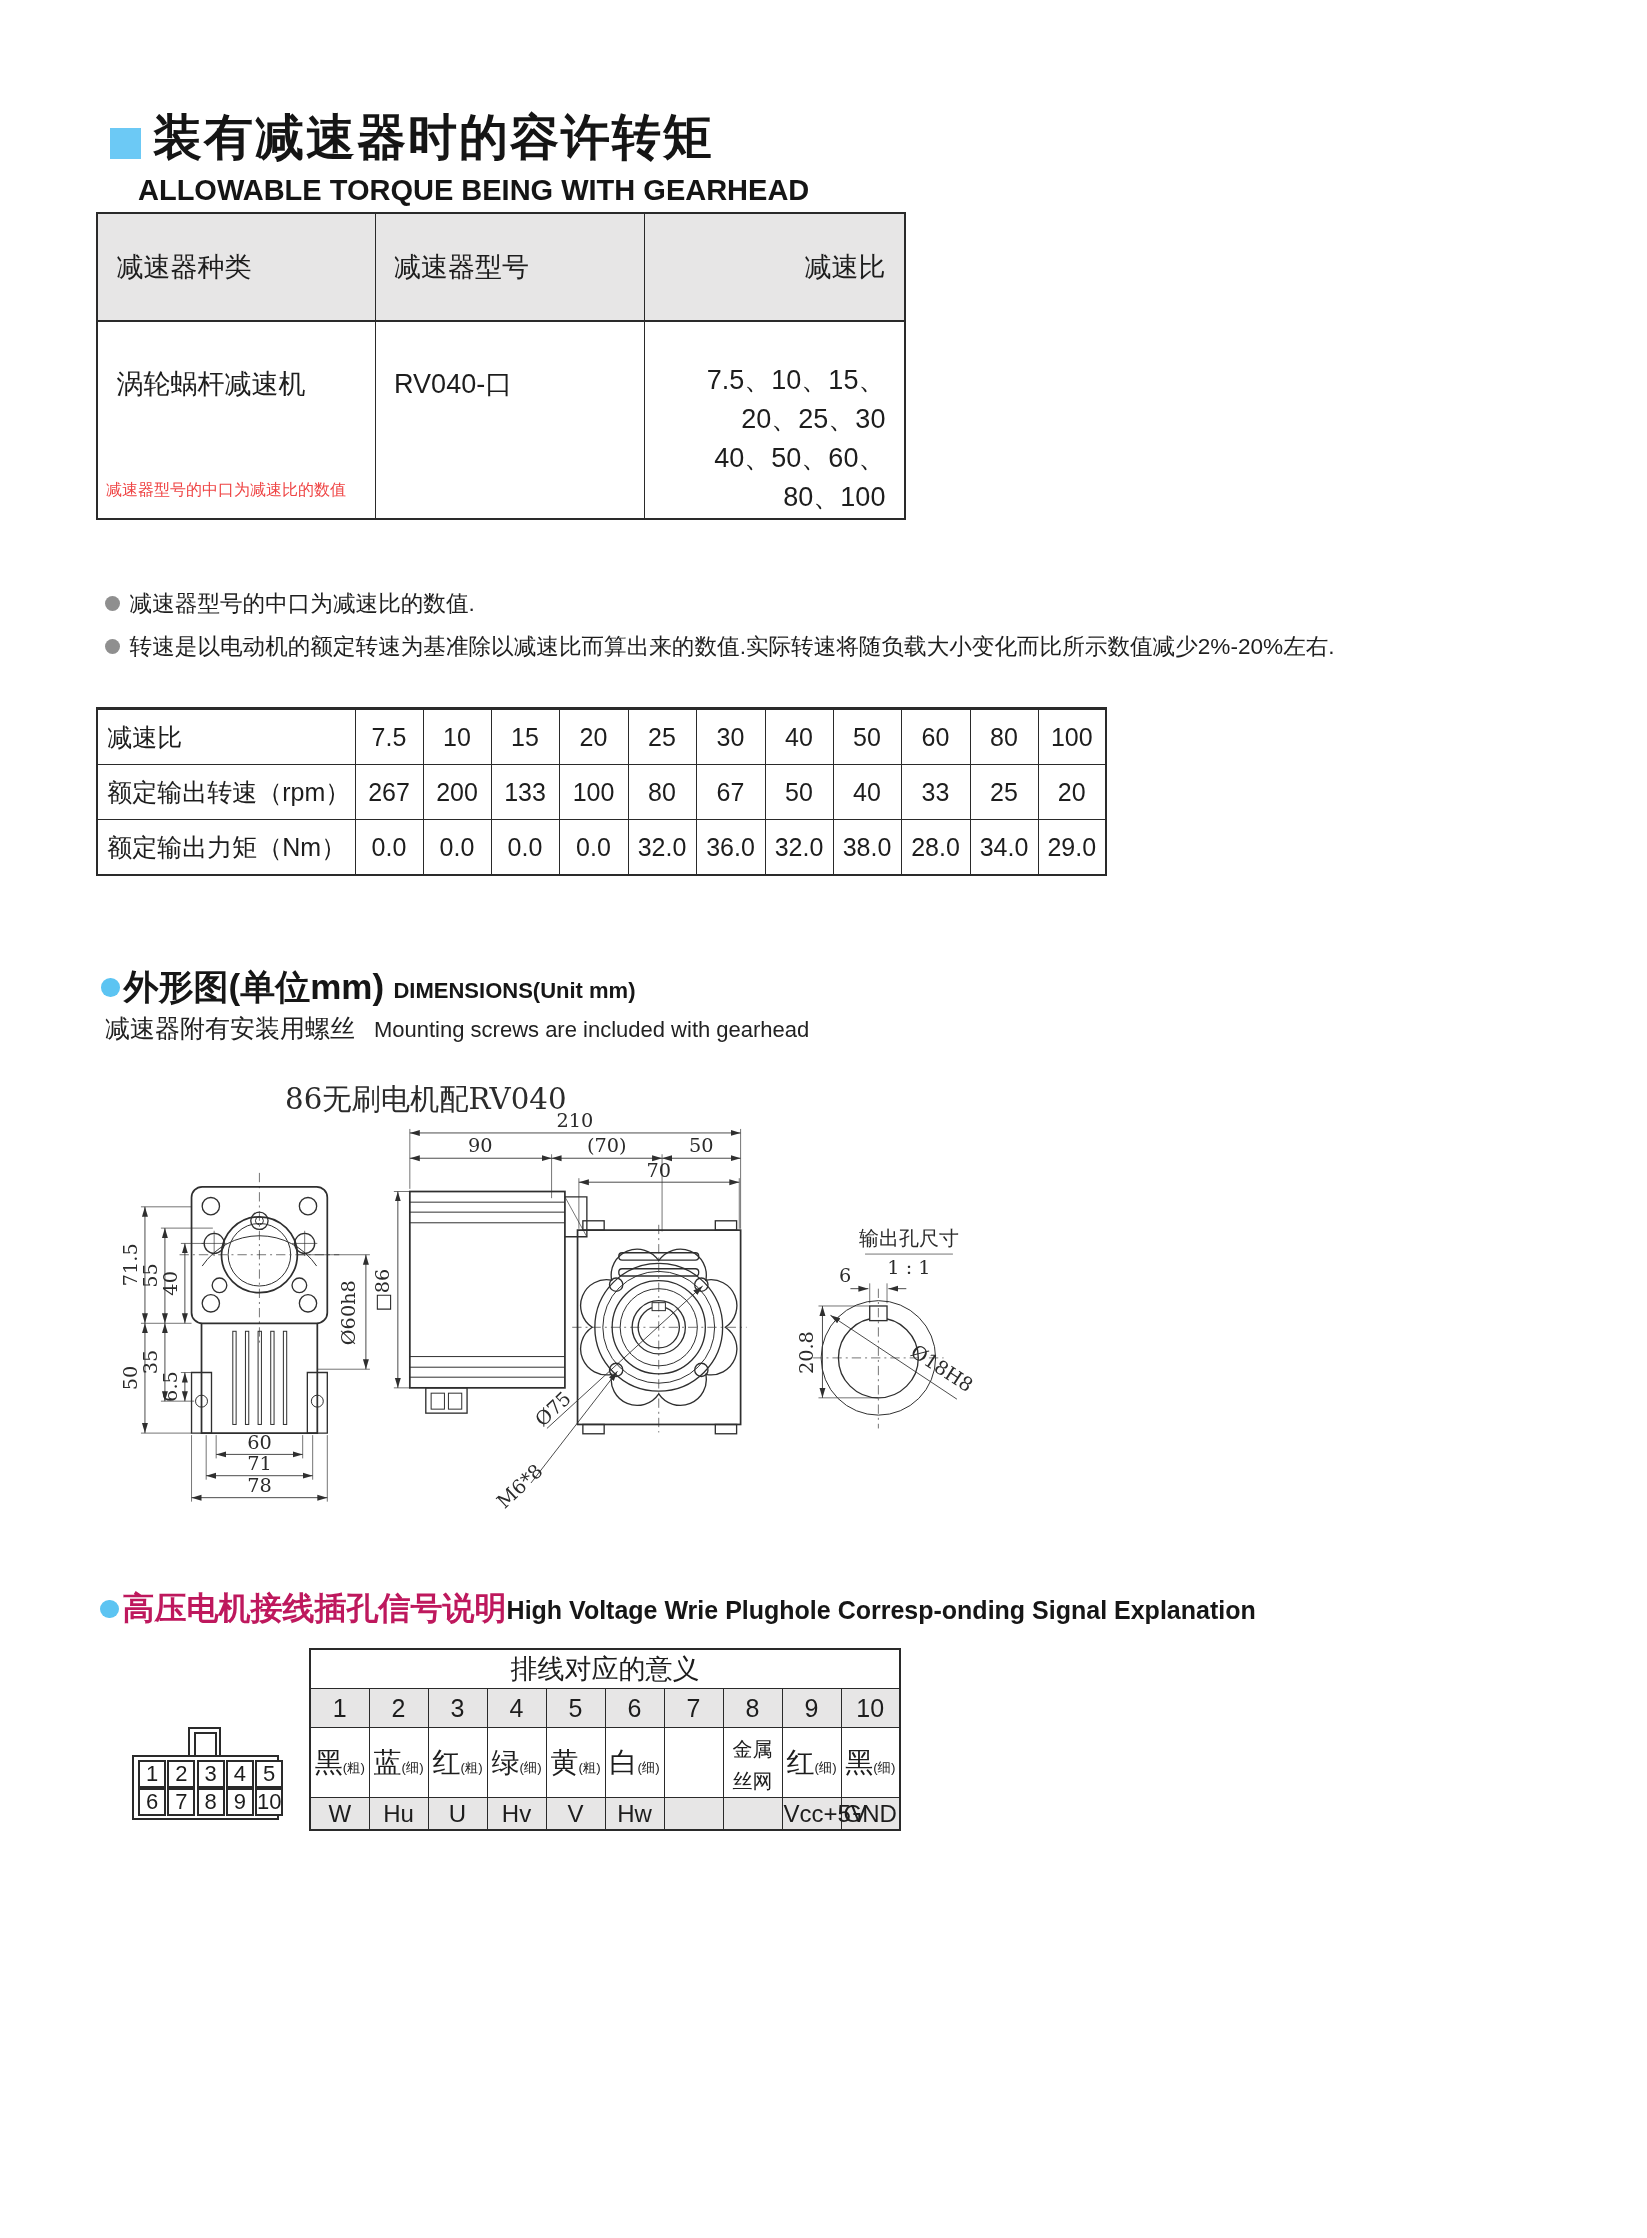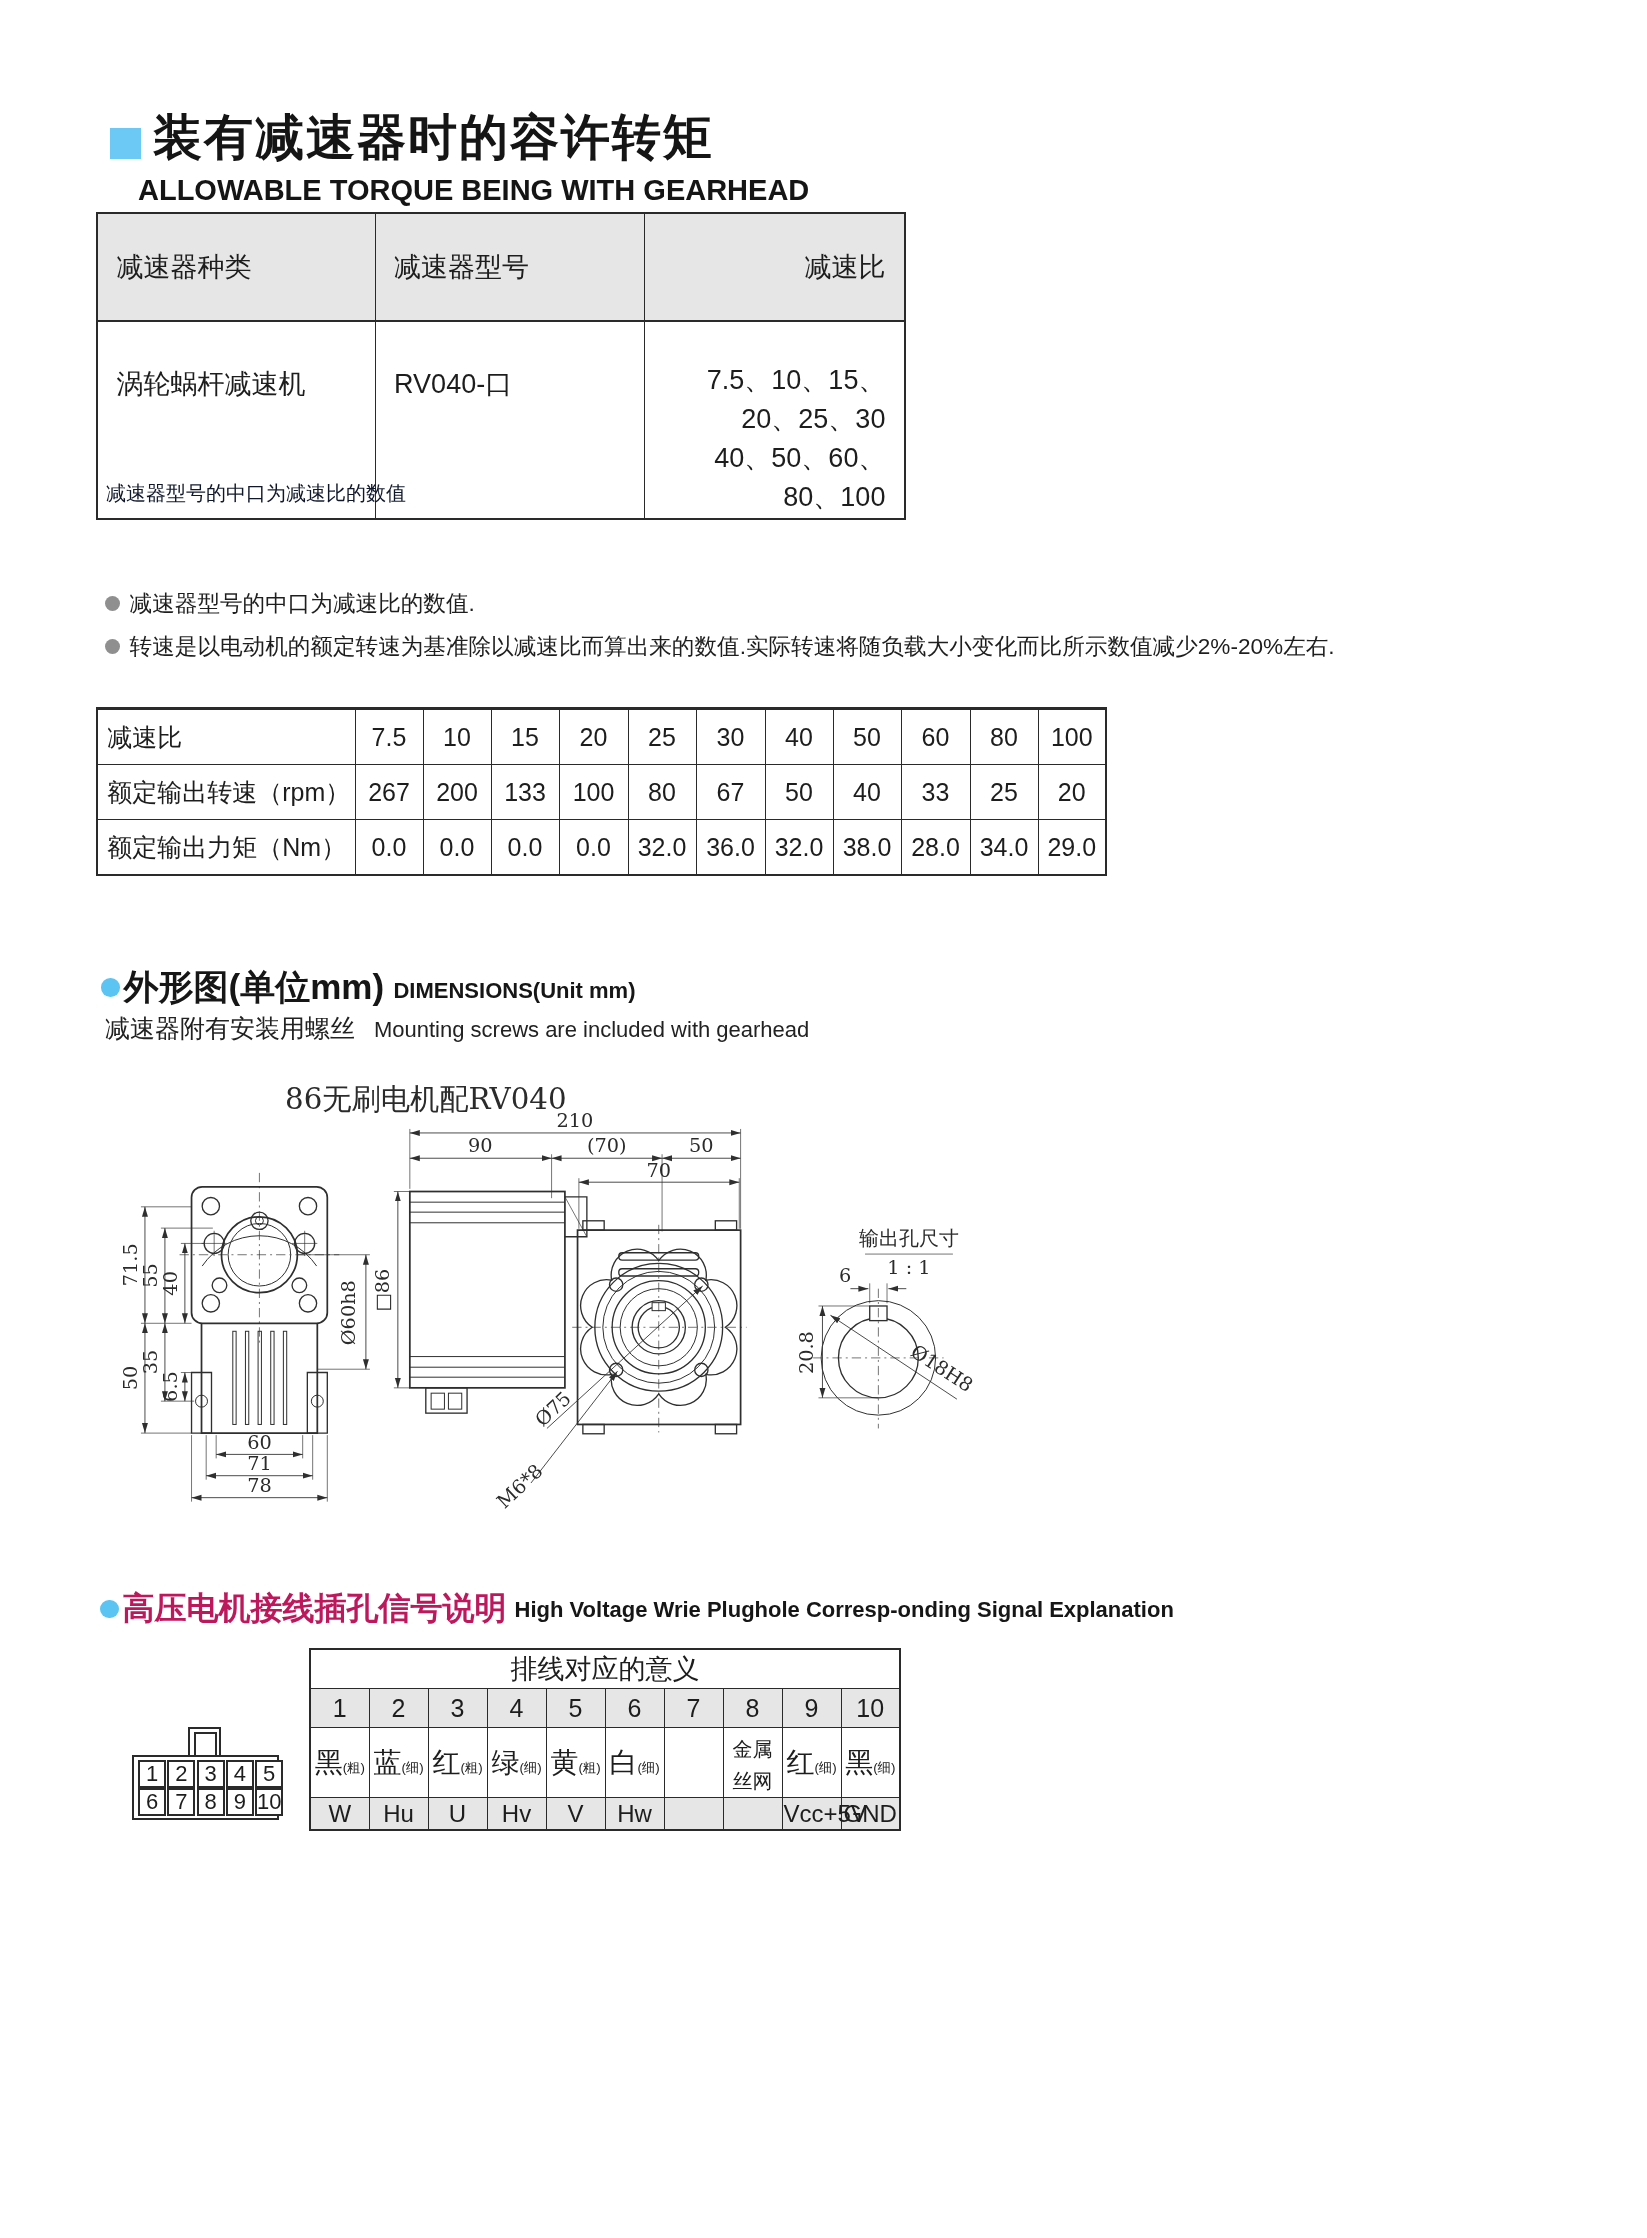--- a/index.html
+++ b/index.html
@@ -13,21 +13,21 @@
 
   
   .t1{position:absolute;left:96px;top:212px;width:807px;height:249px;border-collapse:collapse;table-layout:fixed;}
   .t1 td{border:1.3px solid #2a2a2a;font-size:27px;color:#1d1d1d;vertical-align:middle;padding:0 18.6px;}
   .t1 .hdr td{background:#e7e6e6;height:106px;border-bottom:2.7px solid #2a2a2a;}
   .t1 .bod td{height:140px;vertical-align:top;padding-top:44px;}
   .t1 table, .t1{border:2.7px solid #2a2a2a;}
   .ratio-cell{text-align:right;font-size:20.6px;line-height:1.45;white-space:pre-line;padding-top:39px !important;}
   .r-align{text-align:right;}
 
-  .t1-note{position:absolute;left:106px;top:480px;font-size:20px;color:#0f172a;}
+  .t1-note{position:absolute;left:106px;top:480px;font-size:16px;color:#ef4444;}
 
   
   .notes{position:absolute;left:105px;top:576px;}
   .note-row{display:flex;align-items:center;height:31px;white-space:nowrap;margin-top:12px;}
   .note-dot{width:15.3px;height:15.3px;border-radius:50%;background:#8f8f8f;margin-right:9.3px;flex:0 0 auto;}
   .note-txt{font-size:22.6px;color:#1e1e1e;}
 
   
   .t2{position:absolute;left:96px;top:707px;width:1007px;border-collapse:collapse;table-layout:fixed;border:2px solid #2a2a2a;border-top:3.3px solid #2a2a2a;}
   .t2 td{border:1.3px solid #2a2a2a;height:52px;font-size:25px;color:#1d1d1d;text-align:center;vertical-align:middle;}
@@ -50,21 +50,21 @@
   .dim{stroke:#2f2f2f;stroke-width:1.3;fill:none;}
   .ext{stroke:#2f2f2f;stroke-width:1;fill:none;}
   .cl{stroke:#2f2f2f;stroke-width:1;fill:none;stroke-dasharray:14 6 3 6;}
   .dtxt{font-family:"DejaVu Serif","Liberation Serif",serif;font-size:29px;fill:#2b2b2b;}
   .dtxt-cn{font-family:"DejaVu Sans","Liberation Sans",sans-serif;font-size:30px;fill:#2b2b2b;}
   .dtitle{font-family:"DejaVu Serif","Liberation Serif",serif;font-size:44px;fill:#2b2b2b;}
 
   
   .sig-hdr{position:absolute;left:100px;top:1587px;display:flex;align-items:center;white-space:nowrap;}
   .sig-cn{font-size:32px;font-weight:900;color:#be185d;}
-  .sig-en{font-size:22px;font-weight:800;color:#161616;margin-left:8px;padding-top:2.7px;}
+  .sig-en{font-size:25px;font-weight:800;color:#161616;padding-top:2.7px;}
 
   
   .conn-body{position:absolute;left:132px;top:1755px;width:143px;height:61px;border:2.7px solid #2a2a2a;background:#fff;}
   .conn-tab{position:absolute;left:188px;top:1727px;width:29px;height:28px;border:2.7px solid #2a2a2a;background:#fff;}
   .conn-tab-in{position:absolute;left:194px;top:1732px;width:18.6px;height:24px;border:2px solid #2a2a2a;border-bottom:none;background:#fff;}
   .pin-row{position:absolute;display:flex;}
   .pin{width:24px;height:24px;border:2px solid #2a2a2a;margin-right:1.3px;font-size:22px;display:flex;align-items:center;justify-content:center;color:#1d1d1d;background:#fff;}
 
   
   .t3{position:absolute;left:309px;top:1648px;width:587px;border-collapse:collapse;table-layout:fixed;border:2px solid #2a2a2a;}

